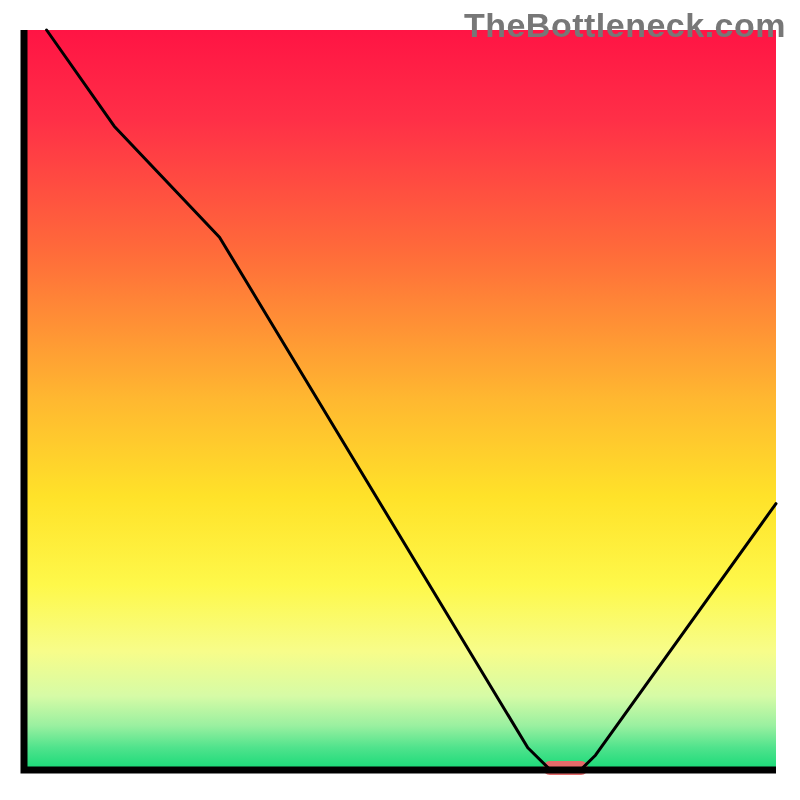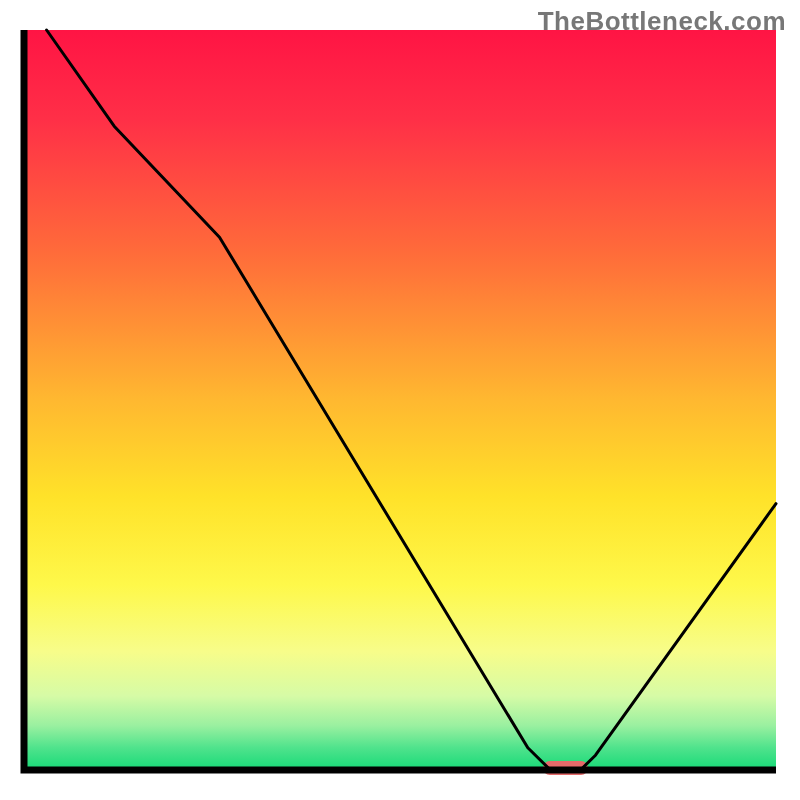--- a/index.html
+++ b/index.html
@@ -13,21 +13,21 @@
   .frame {
     position: relative;
     width: 800px;
     height: 800px;
     box-sizing: border-box;
   }
   .watermark {
     position: absolute;
     top: 6px;
     right: 14px;
-    font-size: 26px;
+    font-size: 34px;
     font-weight: 600;
     color: #777;
     letter-spacing: 0.5px;
     z-index: 10;
     user-select: none;
   }
   svg {
     display: block;
   }
 </style>

